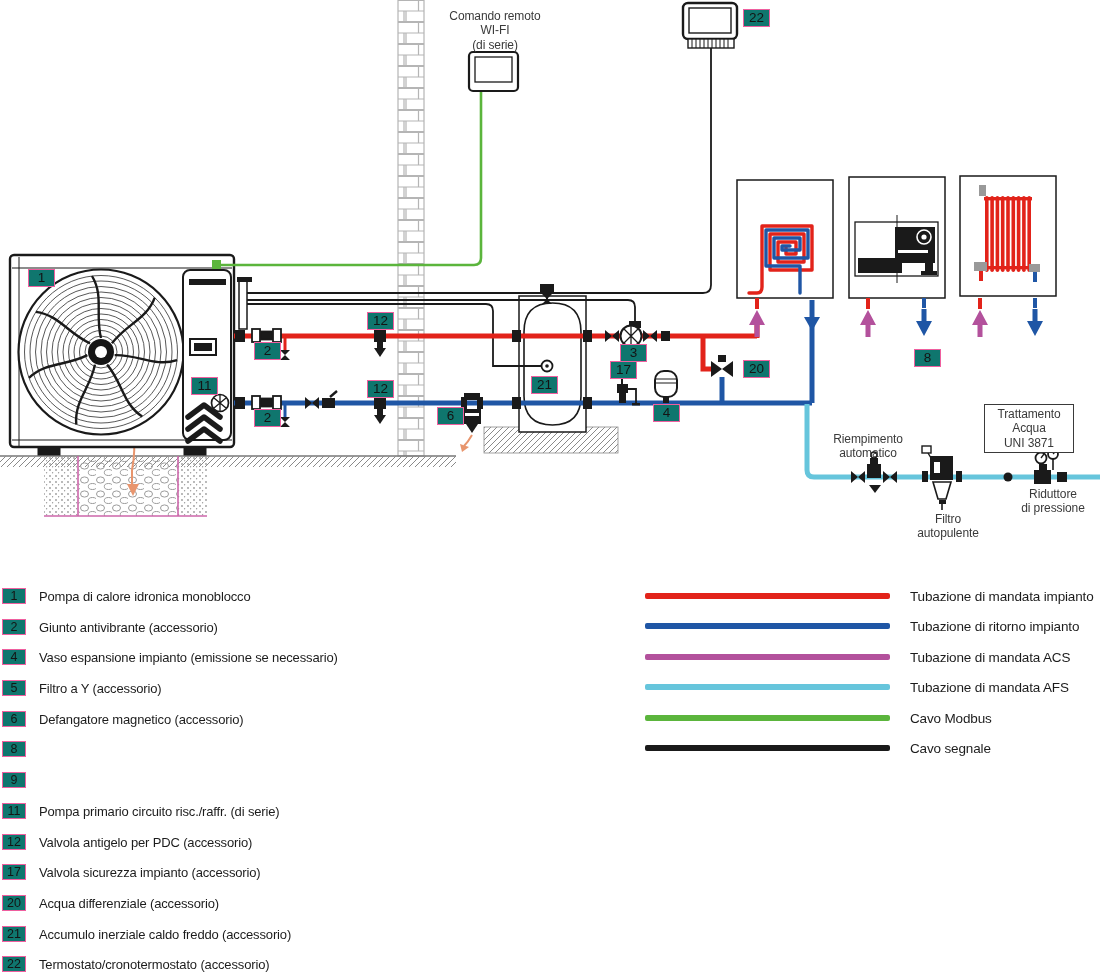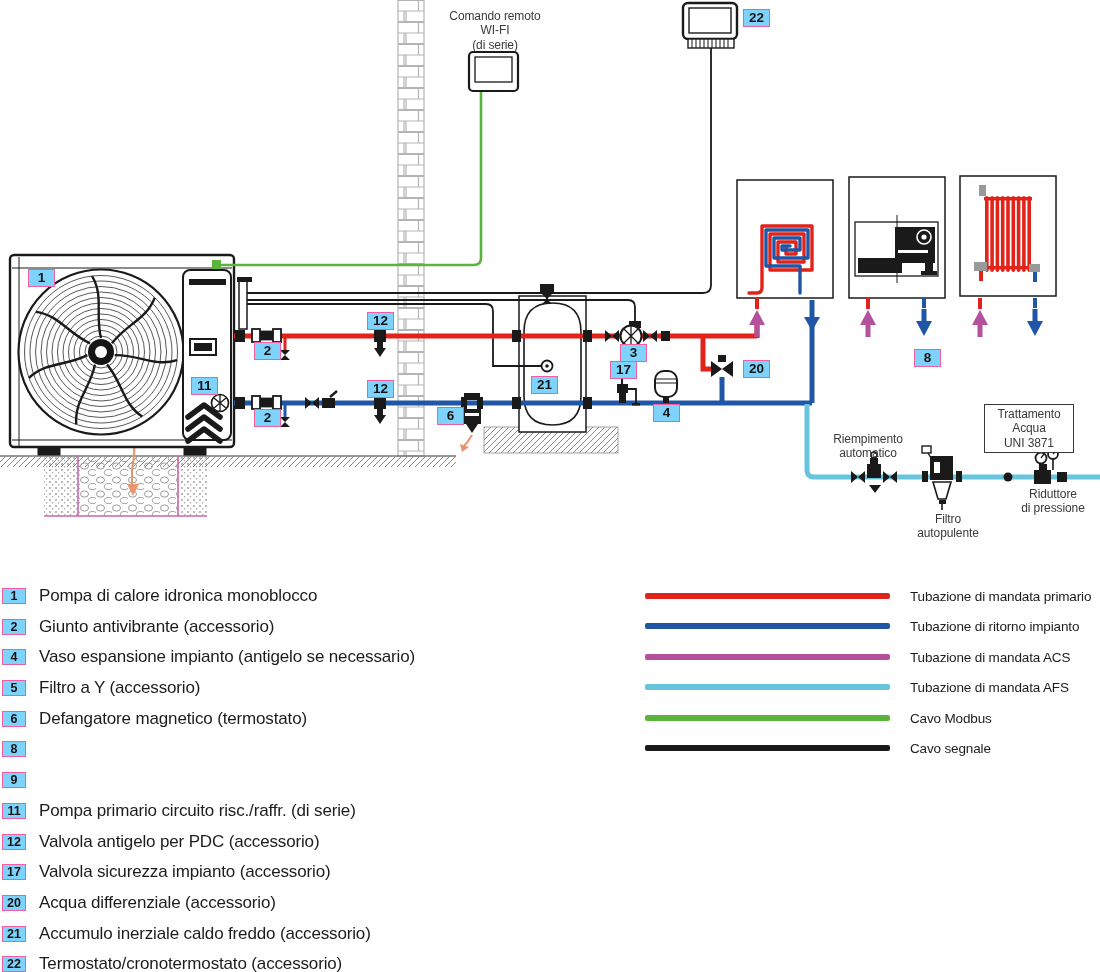--- a/index.html
+++ b/index.html
@@ -2,27 +2,27 @@
 <html style="--pipe-red: #e2231a; --pipe-blue: #1f56a5; --pipe-acs: #b3519c; --pipe-afs: #66c5dc; --cable-modbus: #5bb53c; --cable-signal: #1a1a1a; --tag-pink: #ef5f9f;"><head>
 <meta charset="utf-8">
 <style>
   html,body{margin:0;padding:0;background:#fff;}
   .stage{position:relative;width:1100px;height:972px;background:#fff;overflow:hidden;
          font-family:"Liberation Sans",sans-serif;}
   svg{position:absolute;left:0;top:0;}
   .ann{position:absolute;color:#3a3a3a;font-size:12px;line-height:1.2;text-align:center;
        letter-spacing:-0.1px;}
   .annbox{border:1.5px solid #3a3a3a;background:#fff;padding:2px 2px;}
-  .tag{position:absolute;width:27px;height:18px;box-sizing:border-box;background:#7dd3fc;
+  .tag{position:absolute;width:27px;height:18px;box-sizing:border-box;background:#0f766e;
        border:1.6px solid var(--tag-pink,#ef5f9f);color:#141414;font-size:13.5px;
-       display:flex;align-items:center;justify-content:center;line-height:1;font-weight:bold;}
+       display:flex;align-items:center;justify-content:center;line-height:1;}
   .legend-left{position:absolute;left:2px;top:0;width:640px;height:972px;}
   .lrow{position:absolute;left:0;height:18px;display:flex;align-items:center;}
   .tag.sm{position:relative;width:24px;height:16px;font-size:12.5px;flex:0 0 auto;}
-  .ltext{margin-left:13px;font-size:17px;color:#1c1c1c;white-space:nowrap;letter-spacing:-0.15px;}
+  .ltext{margin-left:13px;font-size:13px;color:#1c1c1c;white-space:nowrap;letter-spacing:-0.15px;}
   .legend-right{position:absolute;left:645px;top:0;width:455px;}
   .line-row{position:absolute;left:0;height:18px;display:flex;align-items:center;}
   .swatch{width:245px;height:5.5px;border-radius:2px;flex:0 0 auto;}
   .line-label{margin-left:20px;font-size:13.5px;color:#1c1c1c;white-space:nowrap;letter-spacing:-0.15px;}
 </style>
 </head>
 <body>
 
 <div class="stage">
 
@@ -400,29 +400,29 @@
   <div class="lrow" style="top:587px">
         <span class="tag sm">1</span>
         <span class="ltext">Pompa di calore idronica monoblocco</span>
       </div>
   <div class="lrow" style="top:618px">
         <span class="tag sm">2</span>
         <span class="ltext">Giunto antivibrante (accessorio)</span>
       </div>
   <div class="lrow" style="top:648px">
         <span class="tag sm">4</span>
-        <span class="ltext">Vaso espansione impianto (antigelo se necessario)</span>
+        <span class="ltext">Vaso espansione impianto (emissione se necessario)</span>
       </div>
   <div class="lrow" style="top:679px">
         <span class="tag sm">5</span>
         <span class="ltext">Filtro a Y (accessorio)</span>
       </div>
   <div class="lrow" style="top:710px">
         <span class="tag sm">6</span>
-        <span class="ltext">Defangatore magnetico (termostato)</span>
+        <span class="ltext">Defangatore magnetico (accessorio)</span>
       </div>
   <div class="lrow" style="top:740px">
         <span class="tag sm">8</span>
       </div>
   <div class="lrow" style="top:771px">
         <span class="tag sm">9</span>
       </div>
   <div class="lrow" style="top:802px">
         <span class="tag sm">11</span>
         <span class="ltext">Pompa primario circuito risc./raffr. (di serie)</span>
@@ -445,21 +445,21 @@
       </div>
   <div class="lrow" style="top:955px">
         <span class="tag sm">22</span>
         <span class="ltext">Termostato/cronotermostato (accessorio)</span>
       </div>
 </div>
 
 <div class="legend-right">
   <div class="line-row" style="top:587px">
         <span class="swatch" style="background:var(--pipe-red,#e2231a)"></span>
-        <span class="line-label">Tubazione di mandata primario</span>
+        <span class="line-label">Tubazione di mandata impianto</span>
       </div>
   <div class="line-row" style="top:617px">
         <span class="swatch" style="background:var(--pipe-blue,#1f56a5)"></span>
         <span class="line-label">Tubazione di ritorno impianto</span>
       </div>
   <div class="line-row" style="top:648px">
         <span class="swatch" style="background:var(--pipe-acs,#b3519c)"></span>
         <span class="line-label">Tubazione di mandata ACS</span>
       </div>
   <div class="line-row" style="top:678px">

